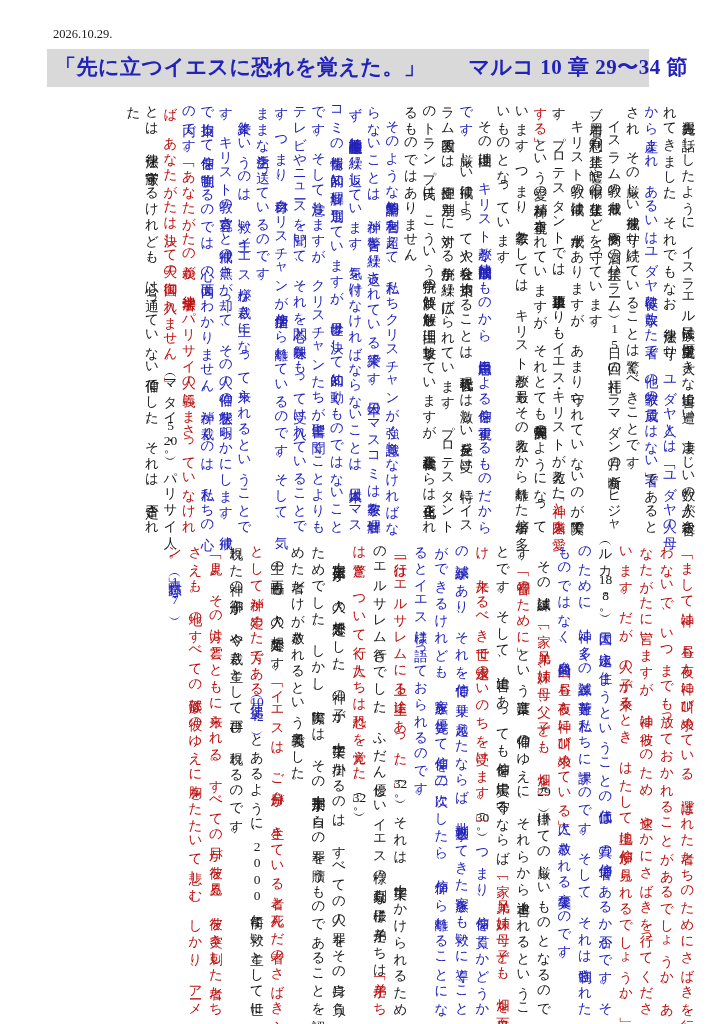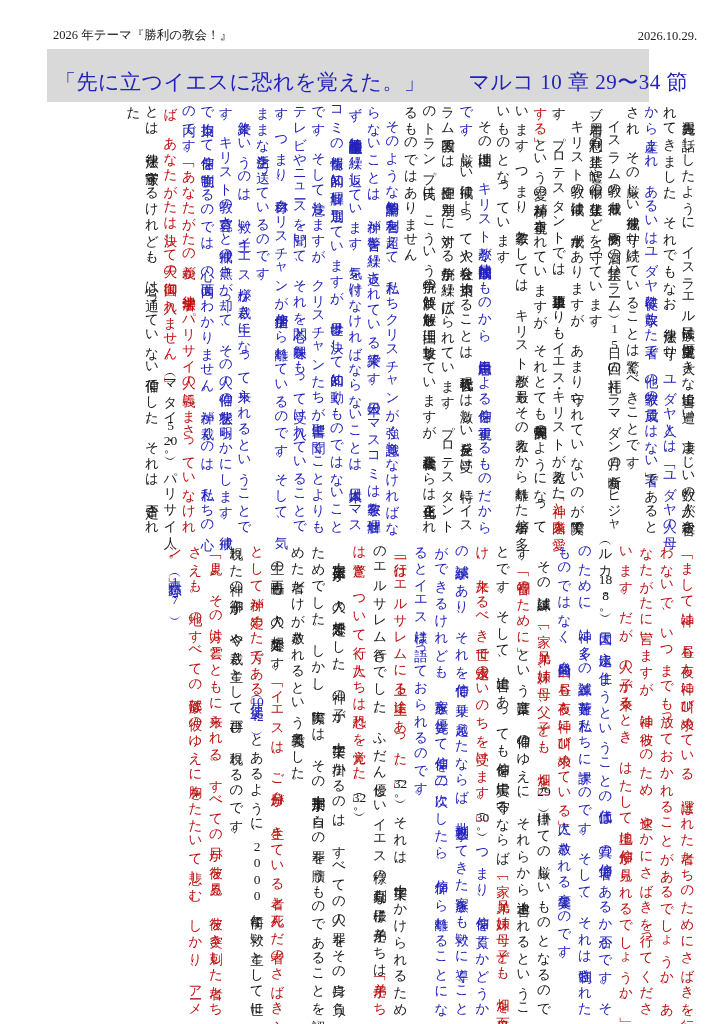--- a/index.html
+++ b/index.html
@@ -10,22 +10,22 @@
   }
   .header-row{
     position:absolute;top:27px;left:53px;right:27px;
     display:flex;justify-content:space-between;align-items:flex-end;
     font-size:12.5px;color:#1a1a1a;
   }
   .title-bar{
     position:absolute;top:49px;left:47px;width:588px;height:30px;
     background:var(--title-bg,#d9d9d9);
     color:var(--blue,#2222bb);
-    font-size:21px;font-weight:normal;
-    padding:19px 6px 4px 8px;
+    font-size:21px;font-weight:bold;
+    padding:4px 6px 4px 8px;
     letter-spacing:0.5px;
     white-space:nowrap;
   }
   .vtext{
     position:absolute;right:27px;width:670px;
     writing-mode:vertical-rl;
     -webkit-writing-mode:vertical-rl;
     text-orientation:mixed;
     color:#1a1a1a;
     text-align:justify;
@@ -36,21 +36,20 @@
   .seg-black{color:var(--black,#1a1a1a);}
   .seg-blue{color:var(--blue,#2222bb);}
   .seg-red{color:var(--red,#bb1111);}
   .tcy{text-combine-upright:all;-webkit-text-combine:horizontal;}
   .up{text-orientation:upright;-webkit-text-orientation:upright;}
 </style>
 </head>
 <body>
 
 <div class="header-row">
-  <span>2026 年テーマ『勝利の教会！』</span>
   <span>2026.10.29.</span>
 </div>
 
 <div class="title-bar">「先に立つイエスに恐れを覚えた。」　　マルコ 10 章 29〜34 節</div>
 
 <div class="vtext vtext-top">
     <p class="para"><span class="seg-black">先週お話ししたように、イスラエル民族は歴史上常に大きな迫害に遭い、凄まじい数の人々が殺害されてきました。それでもなお、律法を守り、</span><span class="seg-blue">ユダヤ人とは、「ユダヤ人の母から産まれ、あるいはユダヤ教徒に改宗した者で、他の宗教の成員ではない者」</span><span class="seg-black">であるとされ、その厳しい戒律を守り続けていることは驚くべきことです。</span></p>
     <p class="para"><span class="seg-black">イスラム教の戒律も、豚肉や酒の禁止（ハラーム）、<span class="up">1</span>日<span class="up">5</span>回の礼拝、ラマダン月の断食、ヒジャブ着用、利息の禁止、嘘や中傷の禁止などを守っています。</span></p>
     <p class="para"><span class="seg-black">キリスト教の戒律は、十戒がありますが、あまり守られていないのが実際です。プロテスタントでは、禁止事項よりもイエス・キリストが教えた</span><span class="seg-red">「神と隣人を愛する」</span><span class="seg-black">という愛の精神が重視されていますが、それとても美辞麗句のようになっています。つまり、宗教としては、キリスト教が最もその教えから離れた信者が多いものとなっています。</span></p>
     <p class="para"><span class="seg-black">その理由は、</span><span class="seg-blue">キリスト教が律法的・戒律的なものから、自由意思による信仰を重視するものだからです。</span><span class="seg-black">厳しい戒律によって人や社会を拘束することは、現代社会では激しい反発を受け、特にイスラム教国では、抑圧や差別、に対する抗争が繰り広げられています。プロテスタントのトランプ氏は、こういう抗争の解決と解放を理由に攻撃していますが、社会正義からは正当化されるものではありません。</span></p>

